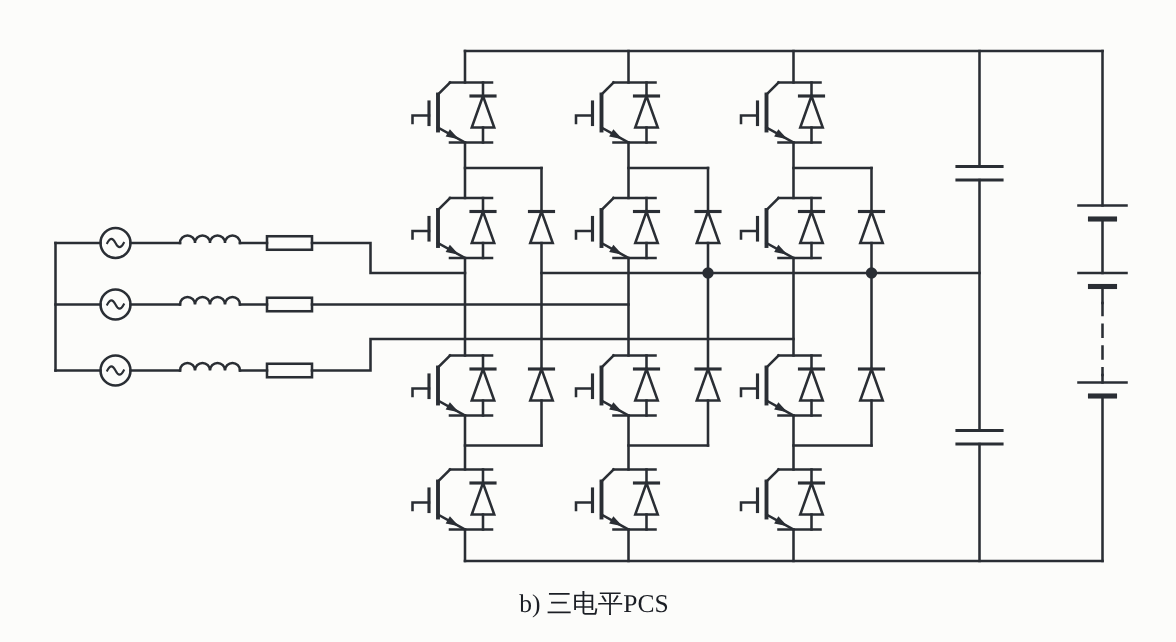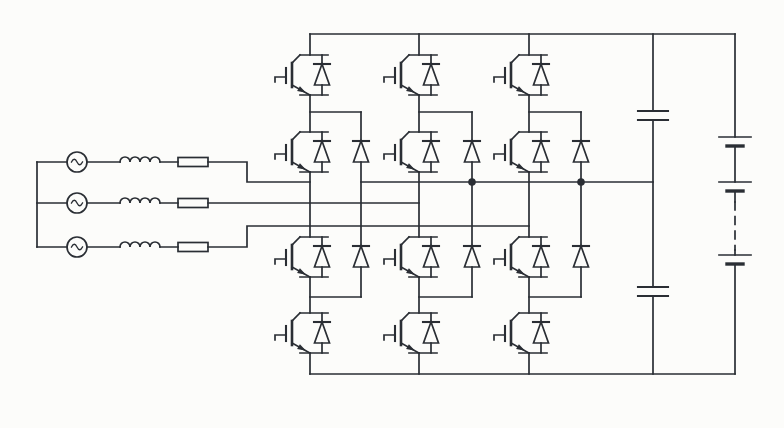--- a/index.html
+++ b/index.html
@@ -134,13 +134,14 @@
 
   <g>
     <use href="#capacitor" x="653" y="111"></use>
     <use href="#capacitor" x="653" y="287"></use>
     <use href="#battery-cell" x="735" y="137"></use>
     <use href="#battery-cell" x="735" y="182"></use>
     <use href="#battery-cell" x="735" y="255"></use>
   </g>
 </svg>
 
+<div class="caption">b) 三电平PCS</div>
 </div>
 
 </body></html>

